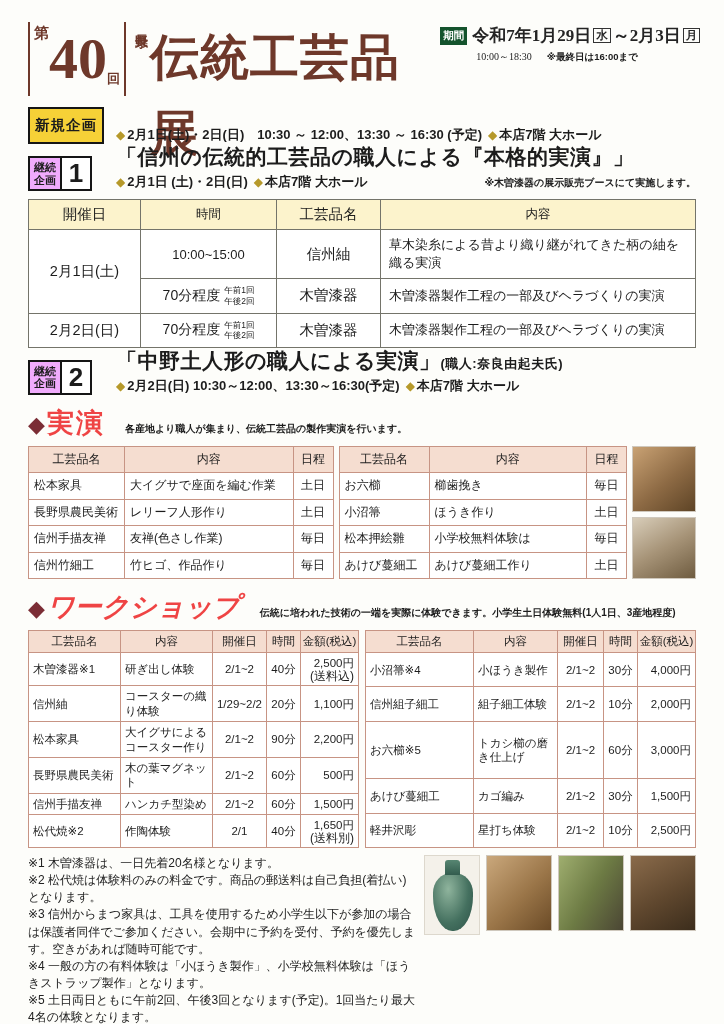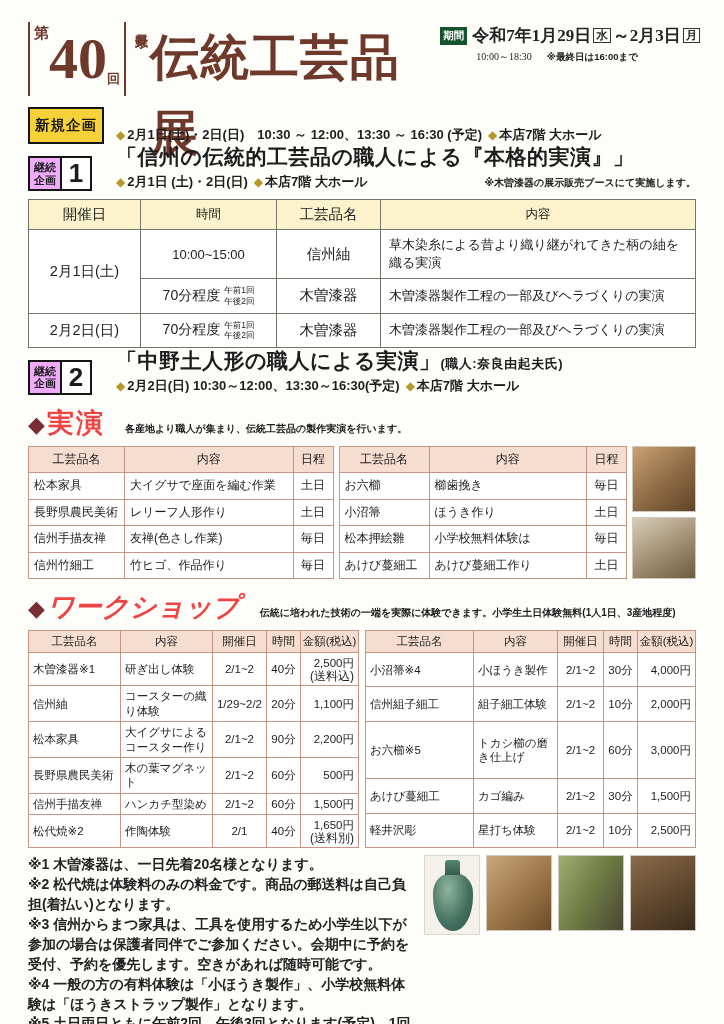--- a/index.html
+++ b/index.html
@@ -89,21 +89,21 @@
   .ws-left td, .ws-right td { font-size:11.5px; padding:3px 4px; line-height:1.25; }
   .ws-left td:nth-child(1){width:92px;} .ws-right td:nth-child(1){width:108px;}
   .ws-left td:nth-child(3), .ws-right td:nth-child(3){width:46px;text-align:center;}
   .ws-left td:nth-child(4), .ws-right td:nth-child(4){width:34px;text-align:center;}
   .ws-left td:nth-child(5), .ws-right td:nth-child(5){width:58px;text-align:right;}
   .cell-main { display:block; } .cell-sub { display:block; font-size:12px; line-height:1; }
 
   
   .notes-area { display:flex; margin-top:7px; gap:6px; }
   .notes-list { flex:1; }
-  .note-line { font-size:14px; line-height:1.42; color:#222;font-weight:bold; }
+  .note-line { font-size:12px; line-height:1.42; color:#222; }
   .vase-box { width:56px; height:80px; position:relative; background:#f4f1ea; border:1px solid #ddd8cd; align-self:flex-start; }
   .vase { position:absolute; left:8px; bottom:3px; width:40px; height:58px;
       background:radial-gradient(ellipse at 38% 28%,#8fb49d,#44705f 58%,#2c5046);
       border-radius:46% 46% 48% 48% / 34% 34% 60% 60%; }
   .vase::before { content:""; position:absolute; top:-13px; left:12px; width:15px; height:15px;
       background:linear-gradient(#578672,#335c4e); border-radius:3px 3px 0 0; }
   .ph-c { width:66px; height:76px; background:linear-gradient(135deg,#caa87c,#9a7548 55%,#6b4b27); }
   .ph-d { width:66px; height:76px; background:linear-gradient(120deg,#9fae6f,#6d7b44 50%,#4b4634); }
   .ph-e { width:66px; height:76px; background:linear-gradient(150deg,#8a6b4b,#5f472e 55%,#3c2d1c); }
 </style>

